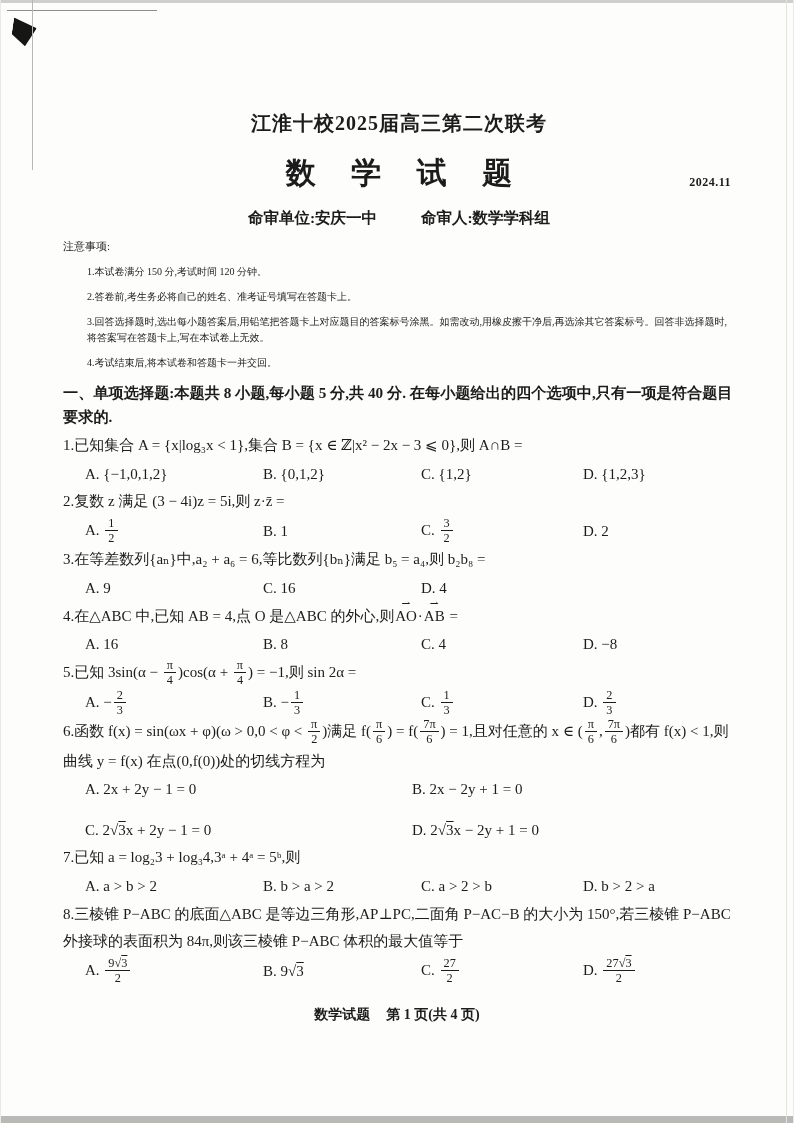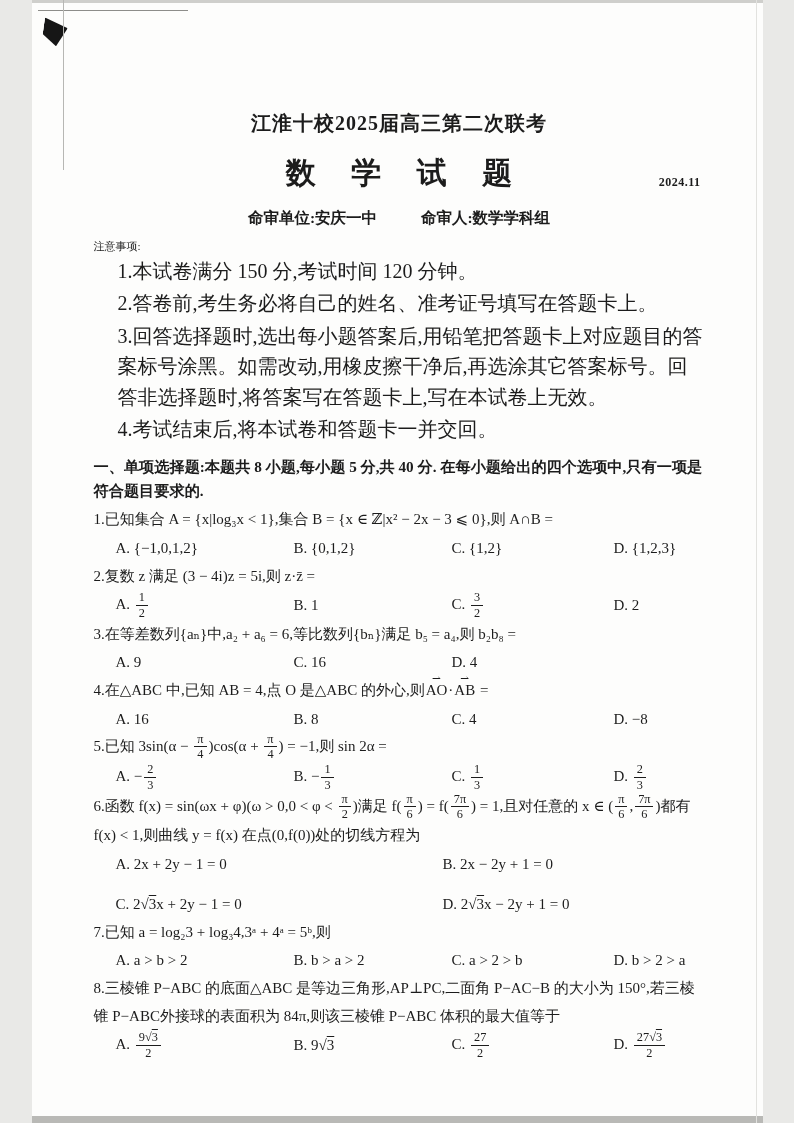--- a/index.html
+++ b/index.html
@@ -1,18 +1,18 @@
 <!DOCTYPE html>
 <html><head>
 <meta charset="utf-8">
 <style>
   html,body{margin:0;padding:0;background:#e9e9e7;}
   .page{
     position:relative;
-    width:731px;height:1123px;
+    width:792px;height:1123px;
     margin:0 auto;
     background:#fdfdfc;
     overflow:hidden;
     font-family:"Liberation Serif","DejaVu Serif",serif;
     color:#1c1c1c;
     font-size:15px;
   }
   
   .edge-top{position:absolute;left:0;top:0;width:100%;height:3px;background:#cfcfcc;}
   .edge-bottom{position:absolute;left:0;bottom:0;width:100%;height:7px;background:#b9b9b6;}
@@ -26,21 +26,21 @@
 
   .exam-header{padding-top:110px;text-align:center;font-weight:bold;font-size:20px;letter-spacing:1px;}
   .title-row{position:relative;text-align:center;margin-top:16px;}
   .title{display:inline-block;margin:0;font-size:30px;font-weight:bold;letter-spacing:14px;text-indent:14px;}
   .date{position:absolute;right:4px;bottom:4px;font-size:12px;font-weight:bold;letter-spacing:.5px;}
   .byline{margin-top:14px;text-align:center;font-weight:bold;font-size:15.5px;}
   .byline span{margin:0 20px;}
 
   .notices{margin-top:10px;}
   .notice-heading{font-weight:normal;font-size:11px;}
-  .notice-item{margin-left:24px;font-size:20px;line-height:1.52;margin-top:2px;}
+  .notice-item{margin-left:24px;font-size:10px;line-height:1.52;margin-top:10px;}
 
   .section-heading{margin-top:11px;font-weight:bold;font-size:15.2px;line-height:1.55;}
 
   .questions{margin-top:4px;}
   .question{margin-top:0;}
   .stem{line-height:1.85;}
   .options{display:grid;grid-template-columns:166px 146px 150px 1fr;padding-left:22px;line-height:1.9;align-items:center;gap:12px;}
   .options.two-col{grid-template-columns:315px 1fr;}
   .opt{white-space:nowrap;}
 
@@ -215,15 +215,18 @@
               </span></span>
           <span class="opt">D. <span class="frac">
                 <span class="num">27<span class="sqrt">√<span class="rad">3</span></span></span>
                 <span class="den">2</span>
               </span></span>
         </div>
       </div>
 
     </div>
 
+    <div class="footer">
+      <span class="f-left">数学试题</span><span class="f-right">第 1 页(共 4 页)</span>
+    </div>
 
   </div>
 </div>
 
 </body></html>

